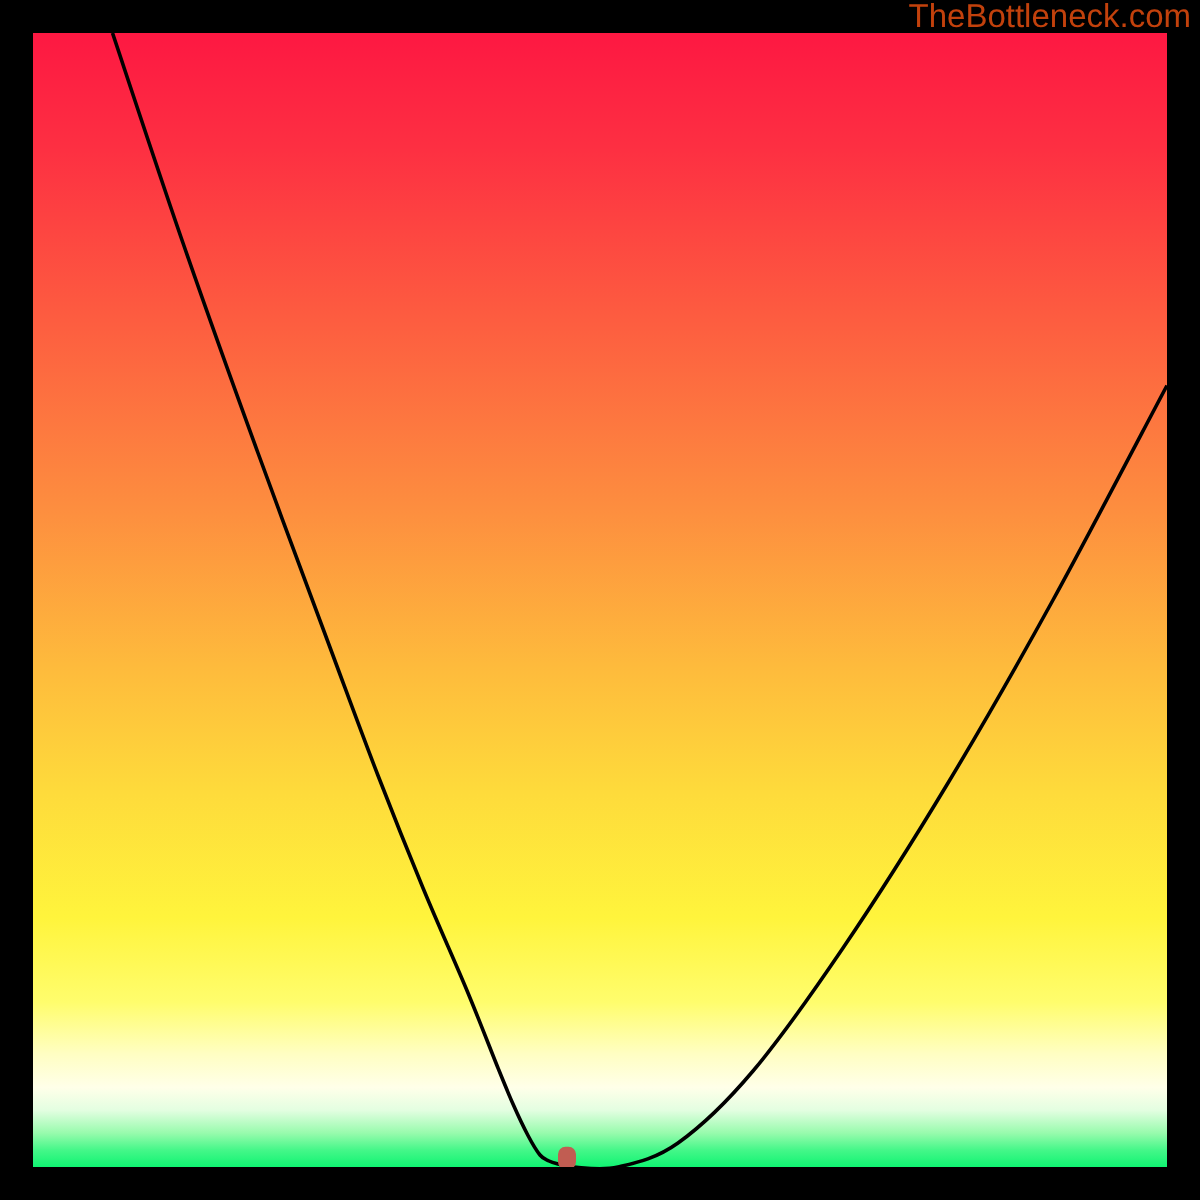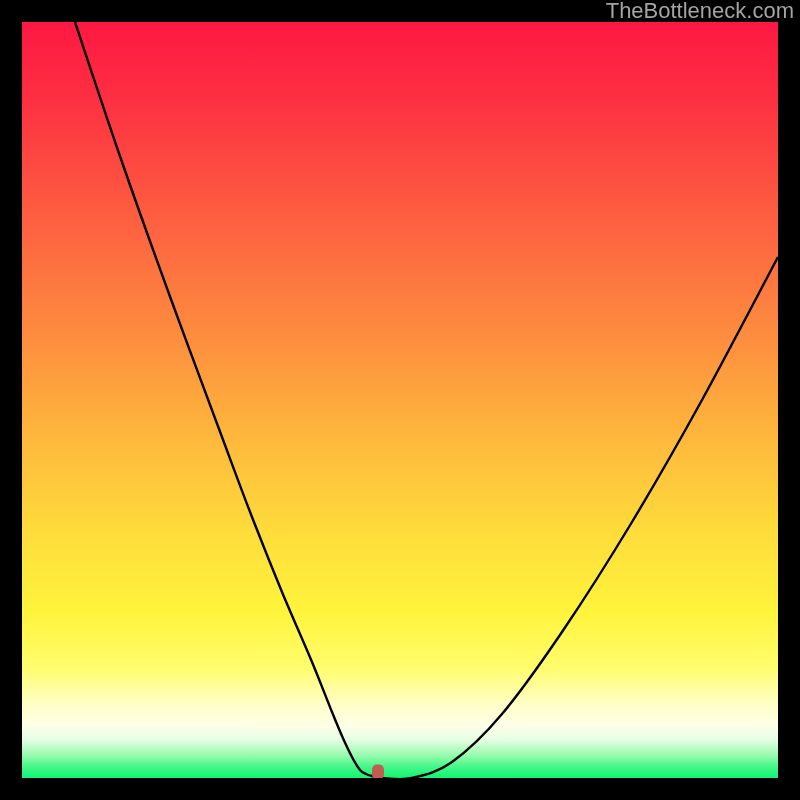--- a/index.html
+++ b/index.html
@@ -56,21 +56,21 @@
     width: 12px;
     height: 15px;
     border-radius: 5px;
     background: #c15d52;
     transform: translate(-50%, -50%);
   }
   .watermark {
     position: absolute;
     top: 0;
     right: 6px;
-    color: #a3a3a3;
+    color: #c2410c;
     font-family: Arial, Helvetica, sans-serif;
     font-size: 22px;
     line-height: 22px;
     user-select: none;
   }
 </style>
 </head>
 <body>
 
 <div class="frame">

